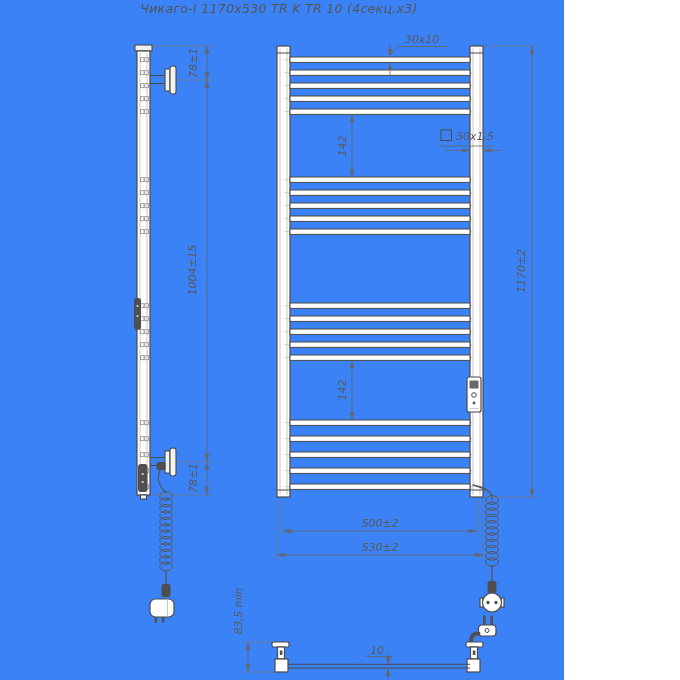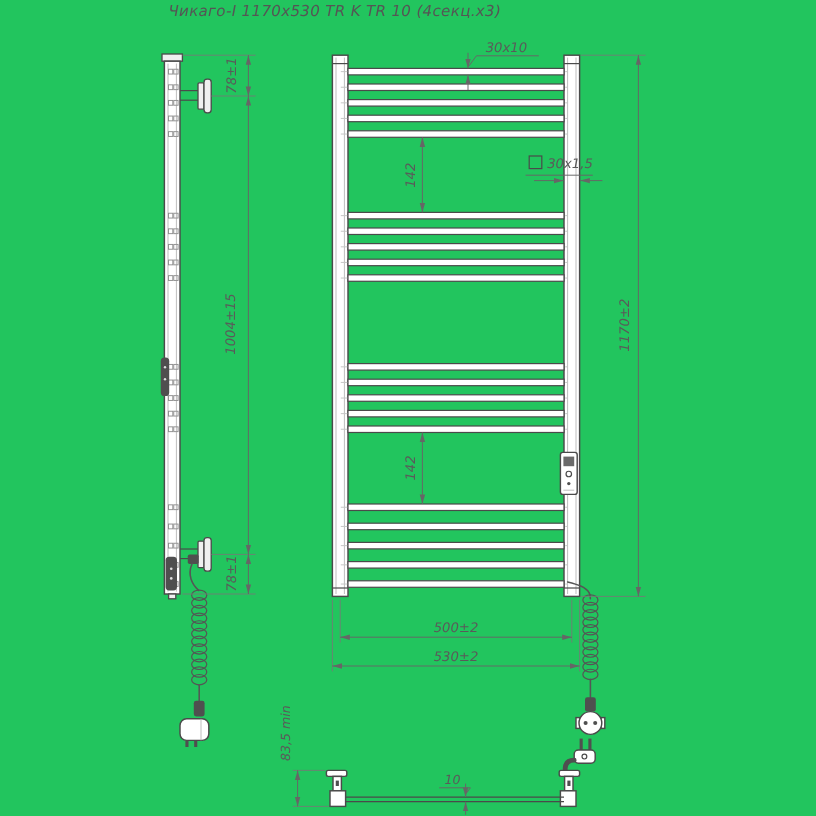--- a/index.html
+++ b/index.html
@@ -1,16 +1,16 @@
 <!DOCTYPE html>
 <html><head>
 <meta charset="utf-8">
 <style>
   html,body { margin:0; padding:0; background:#ffffff; }
-  .canvas { position:relative; width:680px; height:680px; background:#22c55e; overflow:hidden; }
+  .canvas { position:relative; width:564px; height:680px; background:#3b82f6; overflow:hidden; }
   svg { display:block; }
   text { font-family:"DejaVu Sans", sans-serif; font-style:italic; fill:#5a5a5a; }
   .title   { font-size:12.5px; letter-spacing:0.3px; fill:#555; }
   .dimtext { font-size:11px; }
   .dimtext-sm { font-size:10.5px; }
   .ln      { stroke:#4a4a4a; stroke-width:1.2; fill:#ffffff; }
   .lnf     { stroke:#4a4a4a; stroke-width:1.1; fill:#f0f0f0; }
   .ln-thin { stroke:#b0b0b0; stroke-width:0.7; fill:none; }
   .lnc     { stroke:#4a4a4a; stroke-width:1; fill:none; }
   .dark    { fill:#4f4f4f; stroke:none; }

